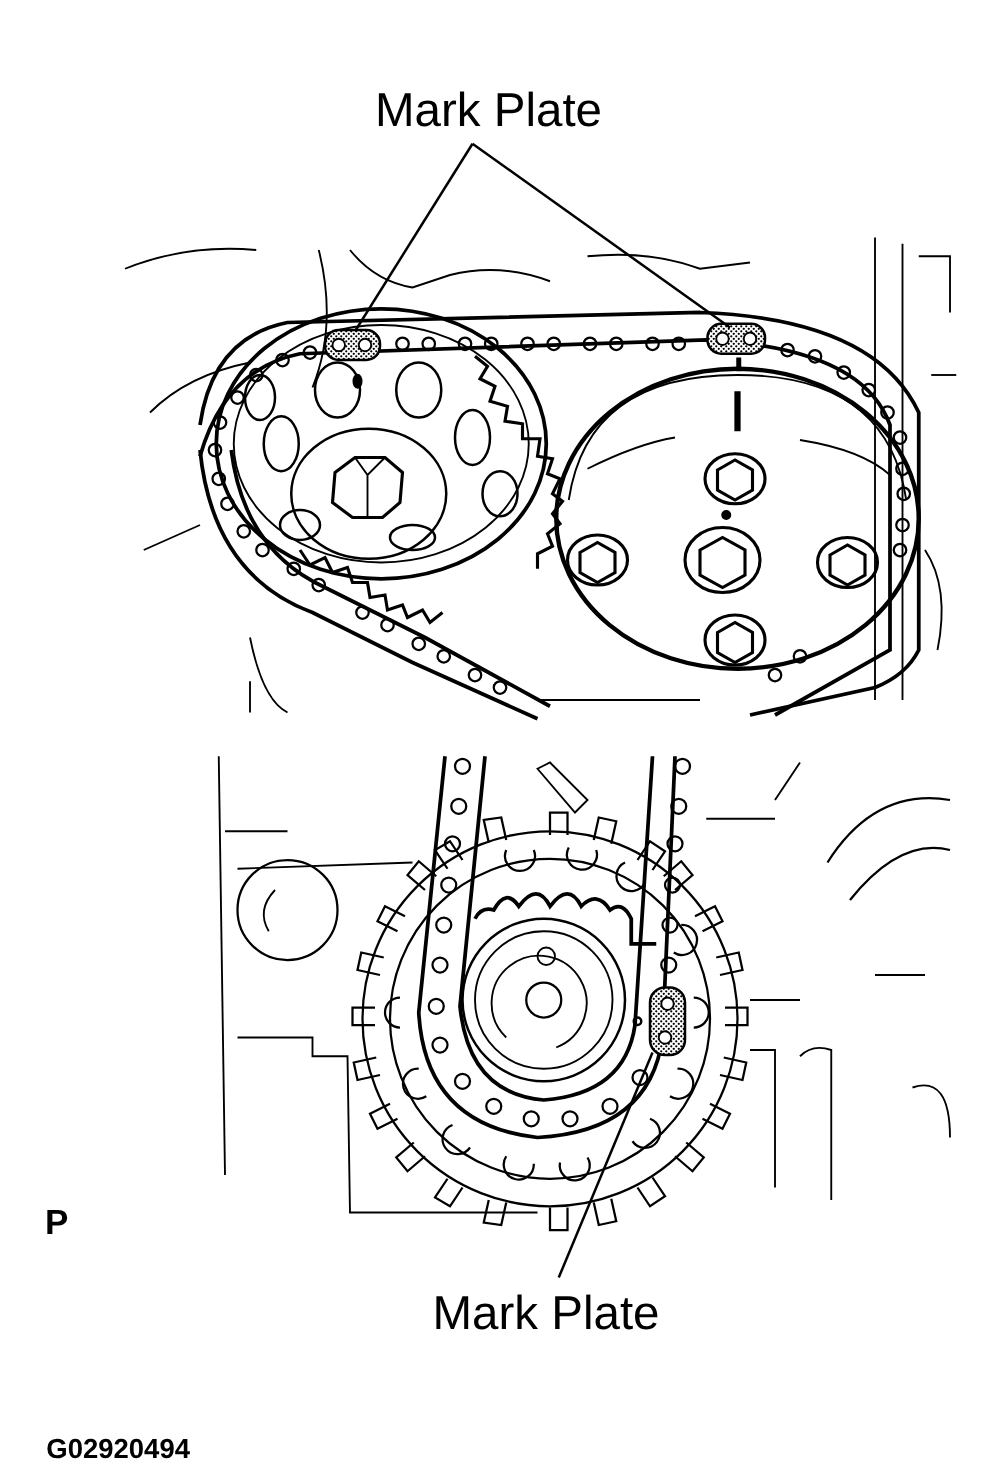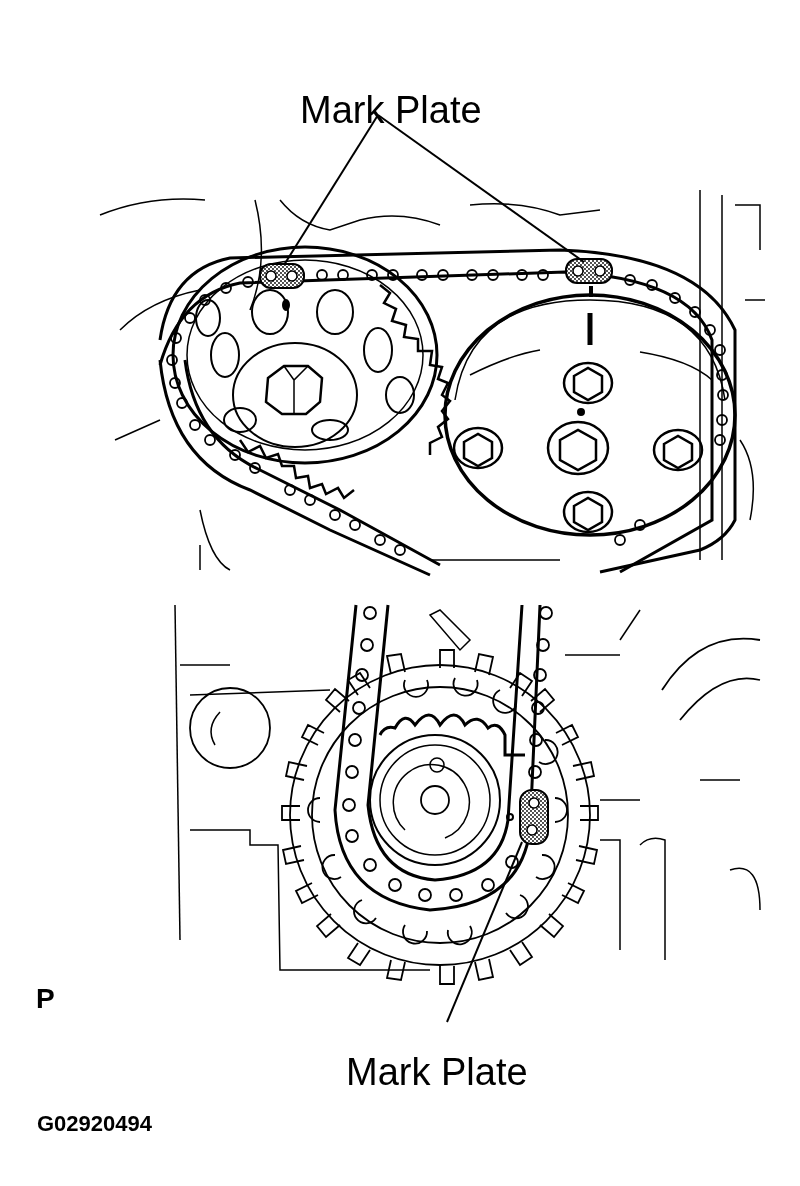--- a/index.html
+++ b/index.html
@@ -1,21 +1,21 @@
 <!DOCTYPE html>
 <html><head>
 <meta charset="utf-8">
 <style>
   html, body { margin:0; padding:0; background:#ffffff; }
   body { width:800px; height:1186px; position:relative; overflow:hidden; font-family:"Liberation Sans", sans-serif; }
-  .label { position:absolute; color:#000; font-family:"Liberation Sans", sans-serif; white-space:nowrap;margin-top:21px; }
+  .label { position:absolute; color:#000; font-family:"Liberation Sans", sans-serif; white-space:nowrap; }
   .callout-top { left:300px; top:68px; font-size:38px; }
   .callout-bottom { left:346px; top:1030px; font-size:38px; }
   .view-letter { left:36px; top:962px; font-size:28px; font-weight:bold; }
-  .fig-id { left:37px; top:1090px; font-size:22px; font-weight:bold; }
+  .fig-id { left:37px; top:1146px; font-size:22px; font-weight:bold; }
   svg.art { position:absolute; left:0; top:0; }
 </style>
 </head>
 <body>
 
 <svg class="art" width="800" height="1186" viewBox="0 0 800 1186" xmlns="http://www.w3.org/2000/svg">
   <defs>
     <pattern id="stipple" width="4" height="4" patternUnits="userSpaceOnUse">
       <rect width="4" height="4" fill="#fff"></rect>
       <circle cx="1" cy="1" r="0.9" fill="#000"></circle>

